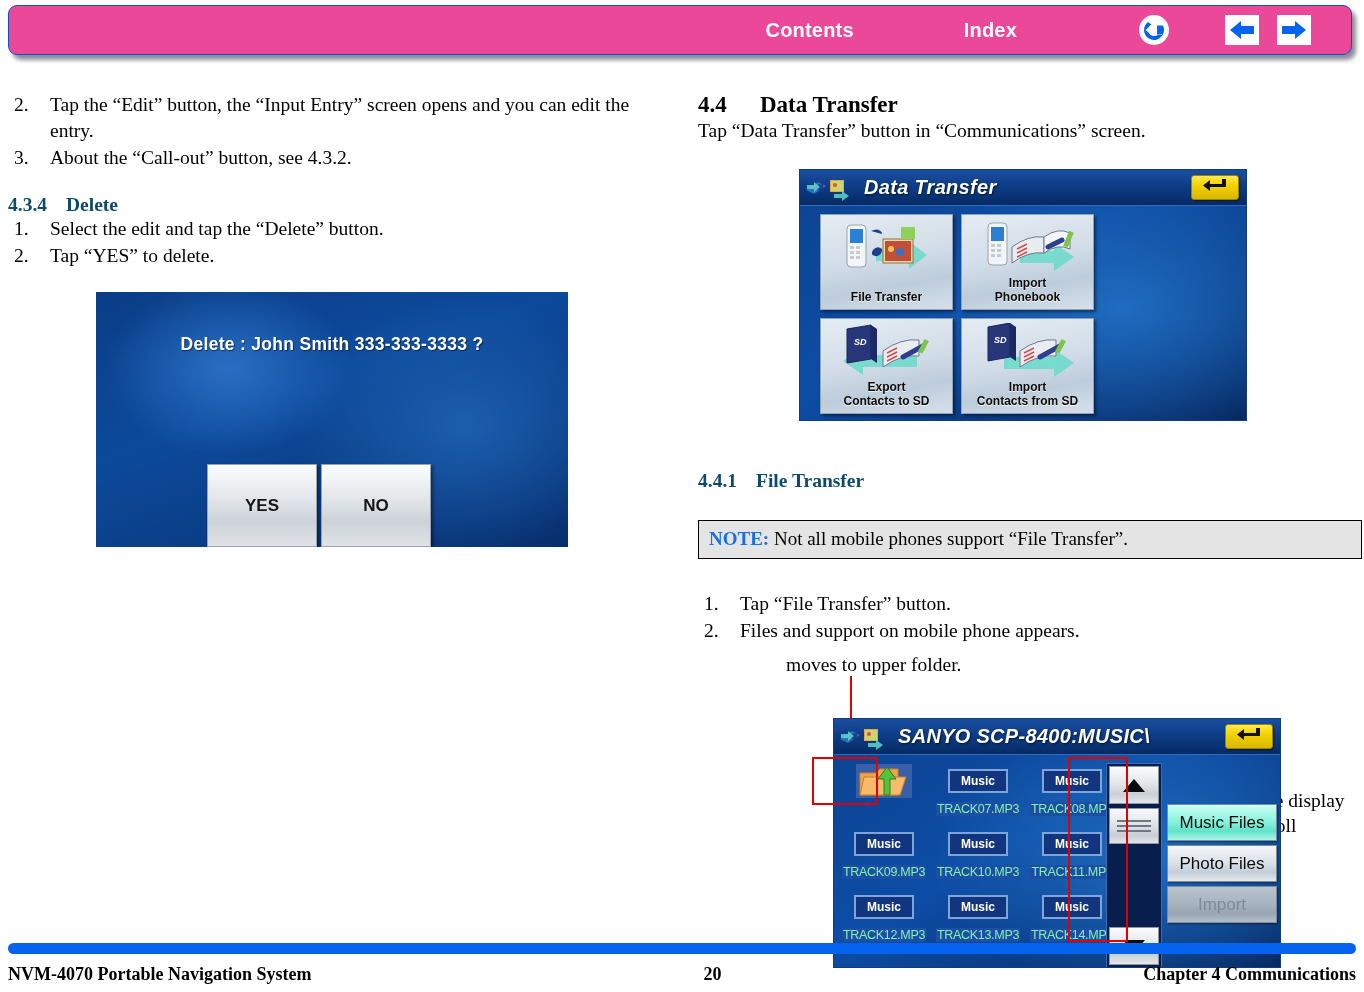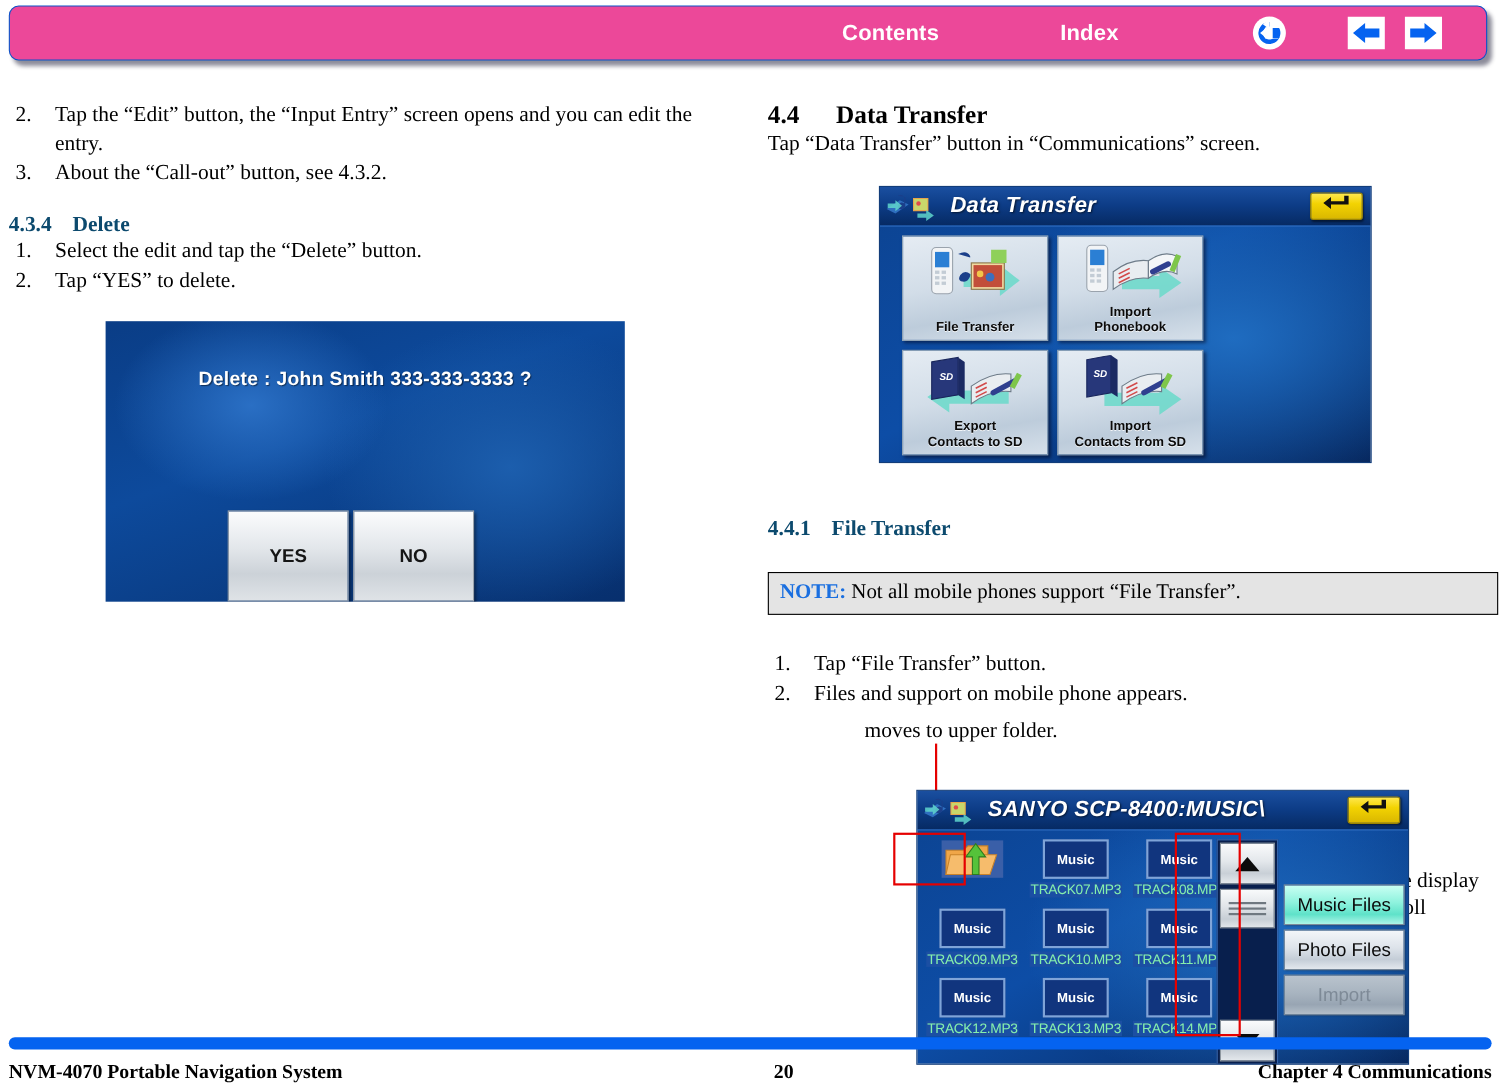--- a/index.html
+++ b/index.html
@@ -196,21 +196,21 @@
     position: absolute; left: 8px; top: 42px;
     width: 290px;
   }
   .fb-row { position: relative; height: 63px; }
   .fb-cells { position: absolute; left: 0; top: 0; display: flex; }
   .fb-cell {
     width: 84px; height: 40px; margin-right: 10px;
     display: flex; align-items: center; justify-content: center;
   }
   .music-tile {
-    width: 60px; height: 36px;
+    width: 60px; height: 24px;
     background: #11357e;
     border: 2px solid #7fa4d8;
     display: flex; align-items: center; justify-content: center;
     color: #ffffff;
     font-family: "Liberation Sans", sans-serif;
     font-weight: bold; font-size: 12px;
     cursor: pointer;
   }
   .fb-names {
     position: absolute; left: 0; top: 41px; display: flex;

